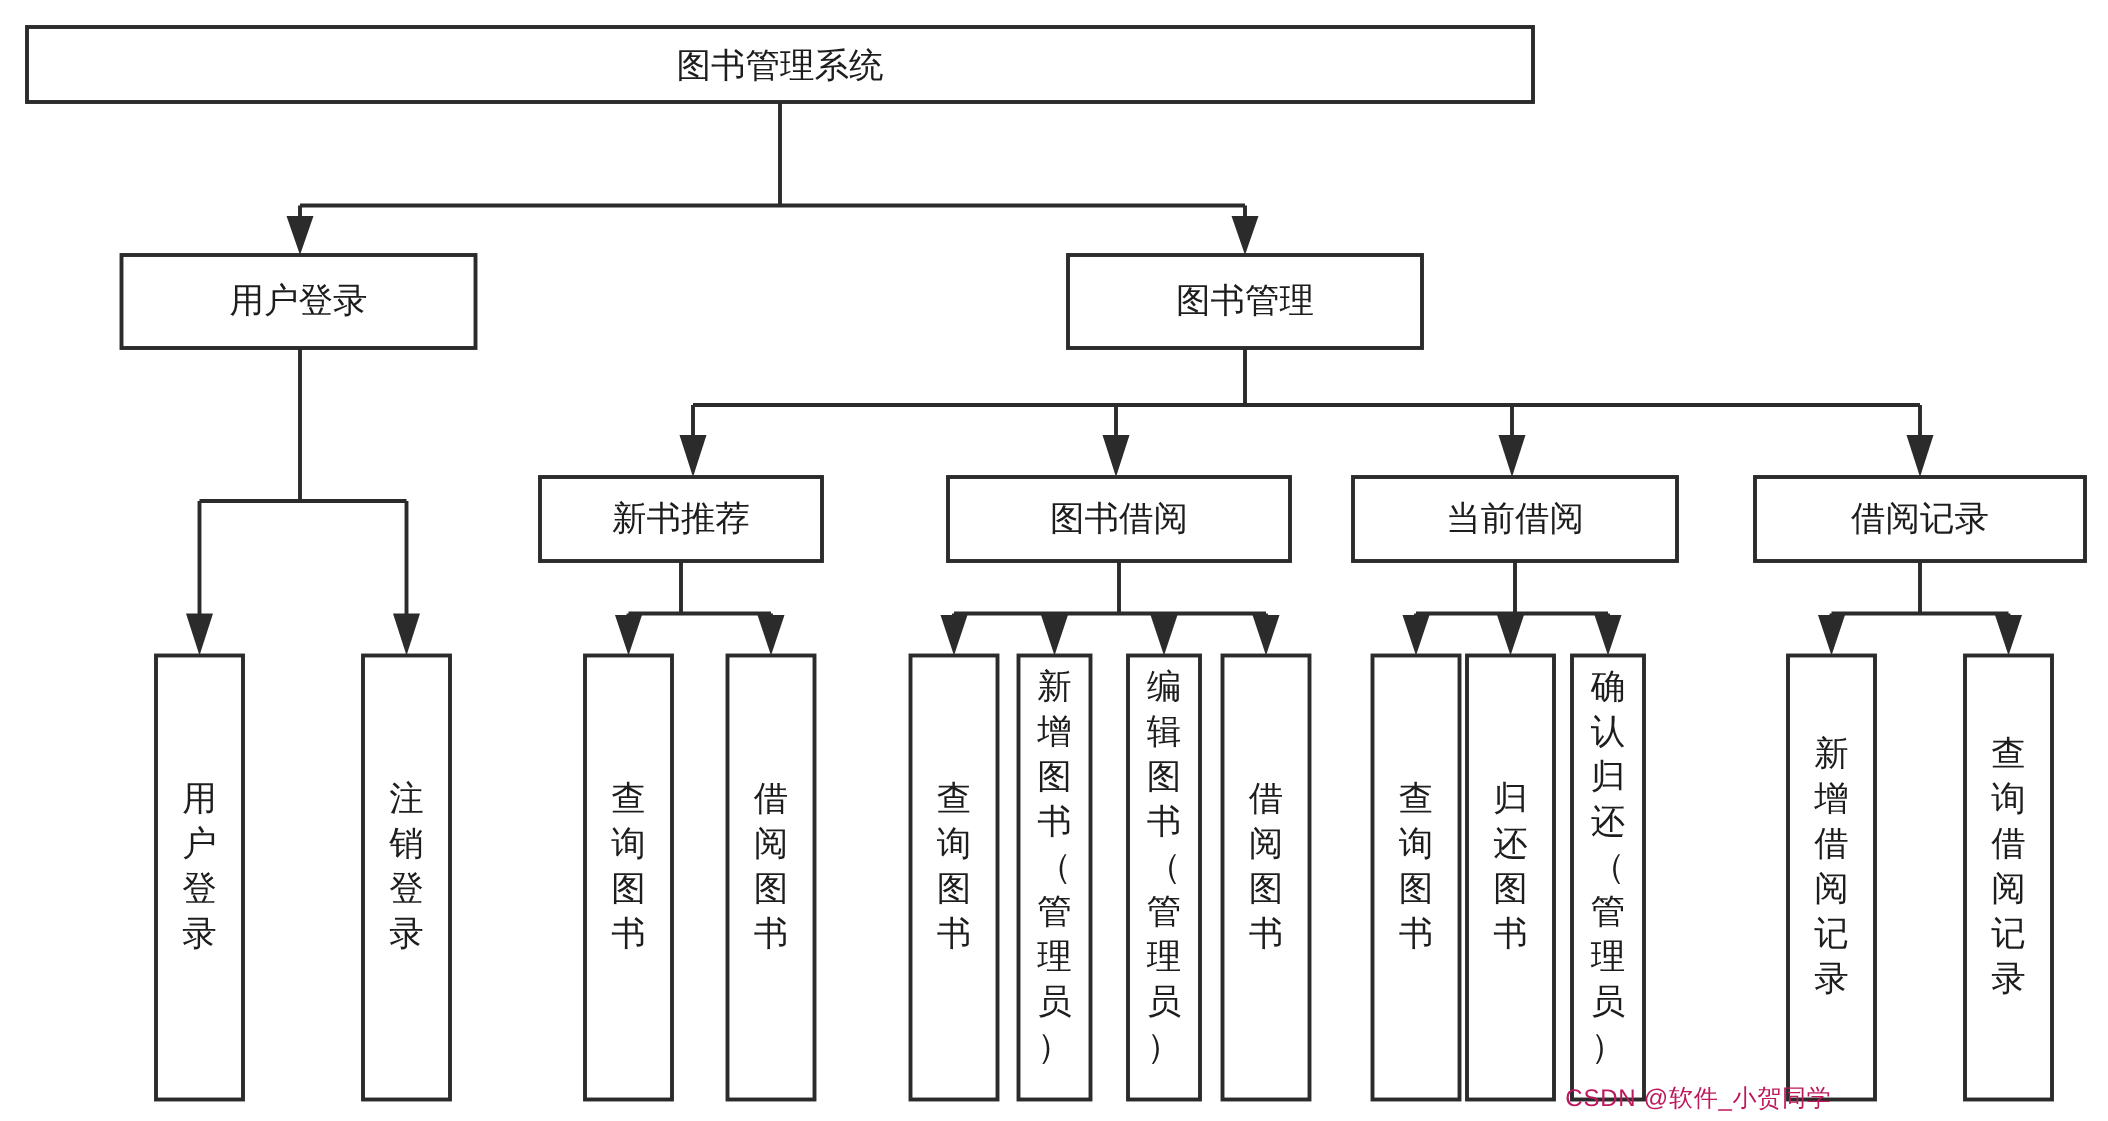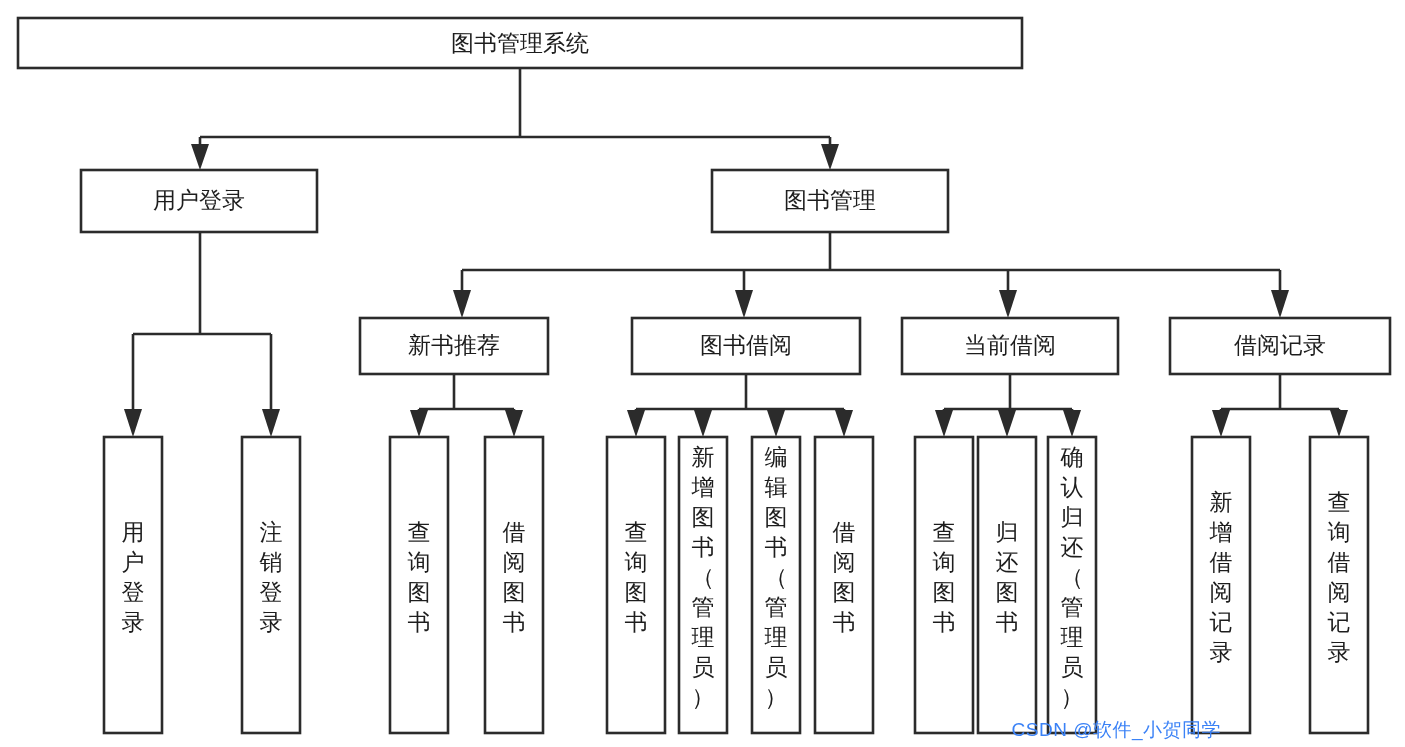--- a/index.html
+++ b/index.html
@@ -52,22 +52,22 @@
     font-family: "Liberation Sans", "DejaVu Sans", sans-serif;
     font-size: 23px;
     fill: #1d1d1d;
     text-anchor: middle;
   }
   .watermark {
     position: absolute;
     right: 8px;
     bottom: 4px;
     font-family: "Liberation Sans", "DejaVu Sans", sans-serif;
-    font-size: 19px;
-    color: #3b82f6;
+    font-size: 16px;
+    color: #be185d;
     letter-spacing: 0.5px;
     white-space: nowrap;
     user-select: none;
   }
 </style>
 </head>
 <body>
 
 <div id="diagram-root">
   <svg class="diagram" viewBox="0 0 1405 747" xmlns="http://www.w3.org/2000/svg">

